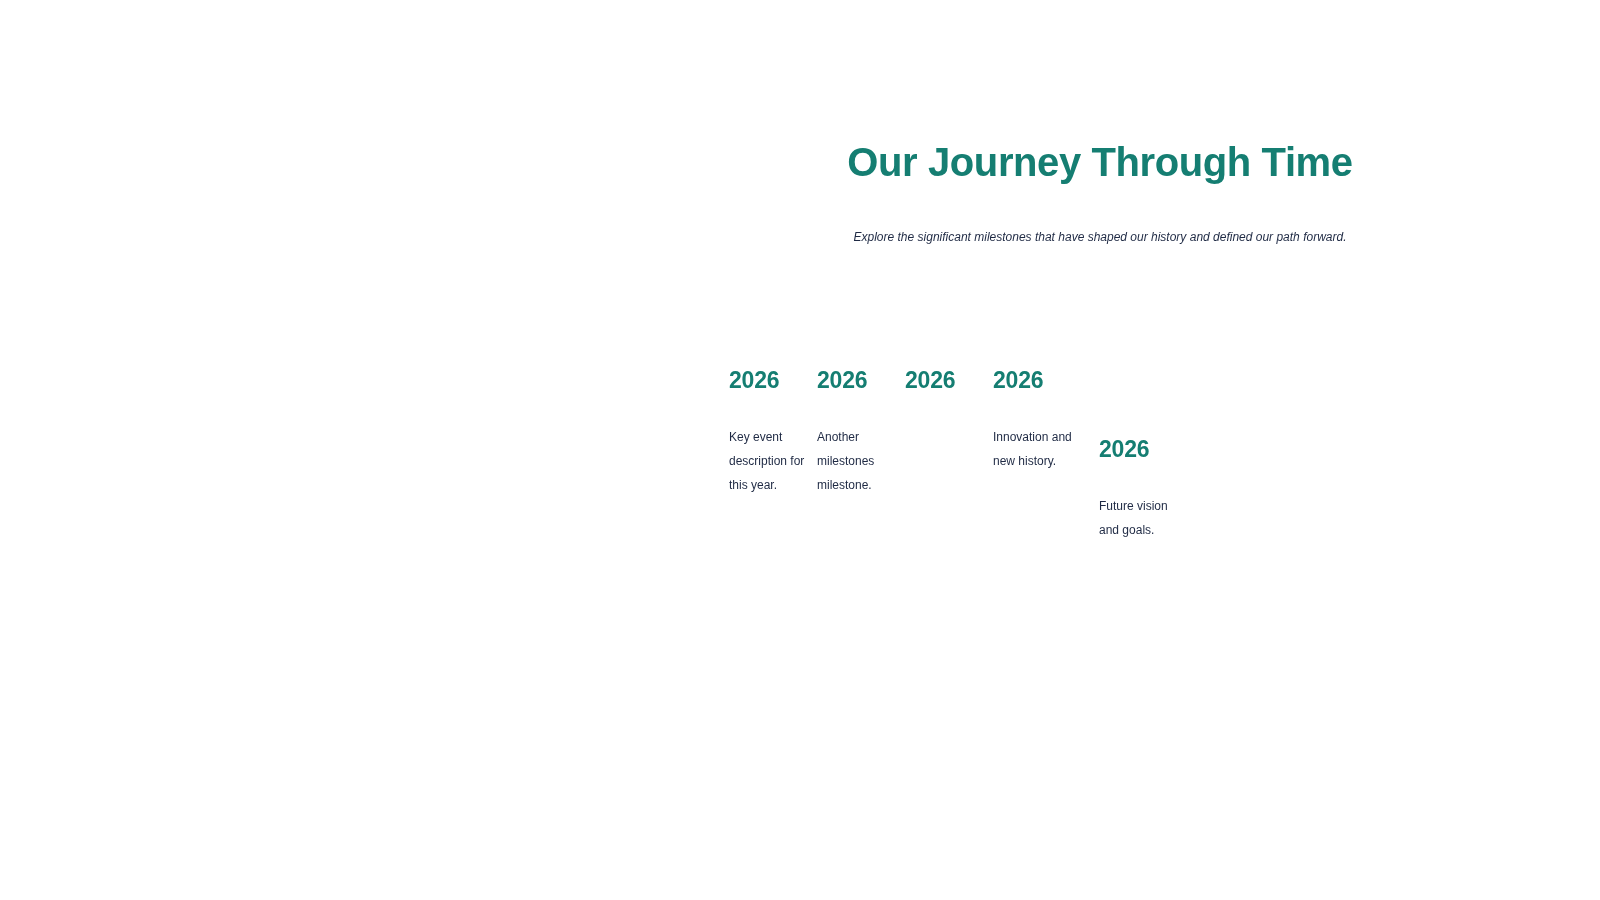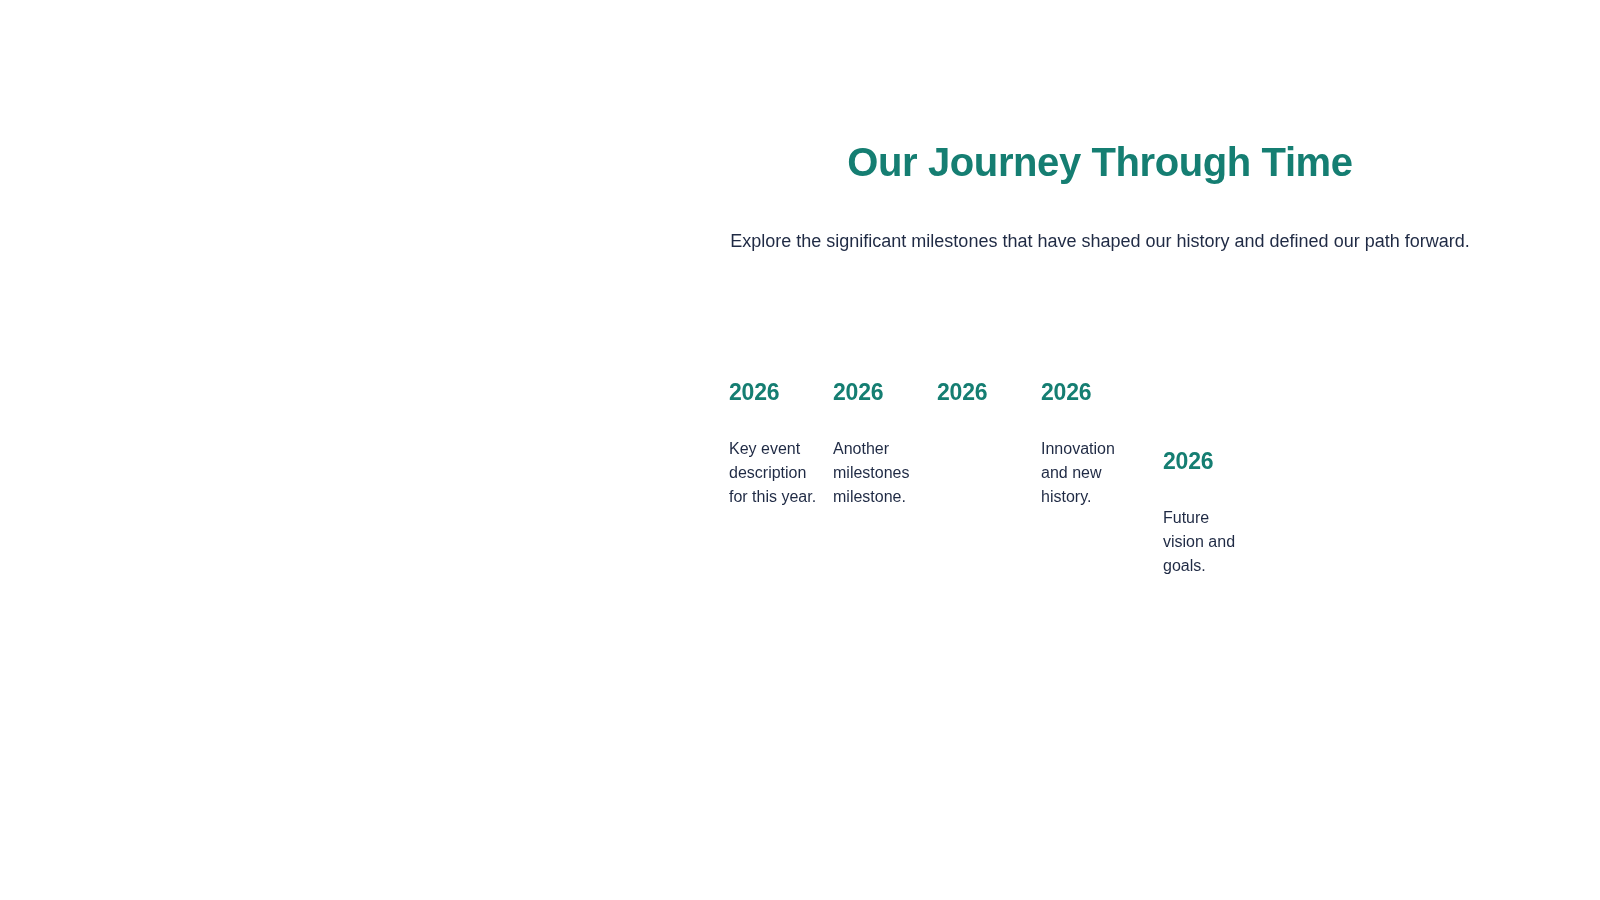--- a/index.html
+++ b/index.html
@@ -36,36 +36,37 @@
     line-height: 1.18;
     font-weight: 700;
     letter-spacing: -0.4px;
     color: #157e72;
     white-space: nowrap;
   }
 
   .page-subtitle {
     margin: 0;
     padding-top: 42px;
-    font-size: 18px;
+    font-size: 12px;
     line-height: 1.5;
     font-weight: 400;
     color: #1f2a44;
     white-space: nowrap;
+    font-style: italic;
   }
 
   
   .timeline {
     position: absolute;
     left: 729px;
-    top: 352px;
+    top: 340px;
     display: flex;
     flex-direction: row;
     align-items: flex-start;
-    gap: 16px;
+    gap: 0px;
   }
 
   .timeline-item {
     width: 88px;
     flex: 0 0 88px;
     box-sizing: content-box;
     display: block;
   }
 
   .timeline-item.offset-down {
@@ -79,21 +80,21 @@
     line-height: 1.2;
     font-weight: 700;
     letter-spacing: -0.2px;
     color: #157e72;
     white-space: nowrap;
   }
 
   .timeline-desc {
     margin: 0;
     padding-top: 30px;
-    font-size: 16px;
+    font-size: 12px;
     line-height: 24px;
     font-weight: 400;
     color: #1f2a44;
     word-break: break-word;
     overflow-wrap: break-word;
   }
 </style>
 </head>
 <body>
 

